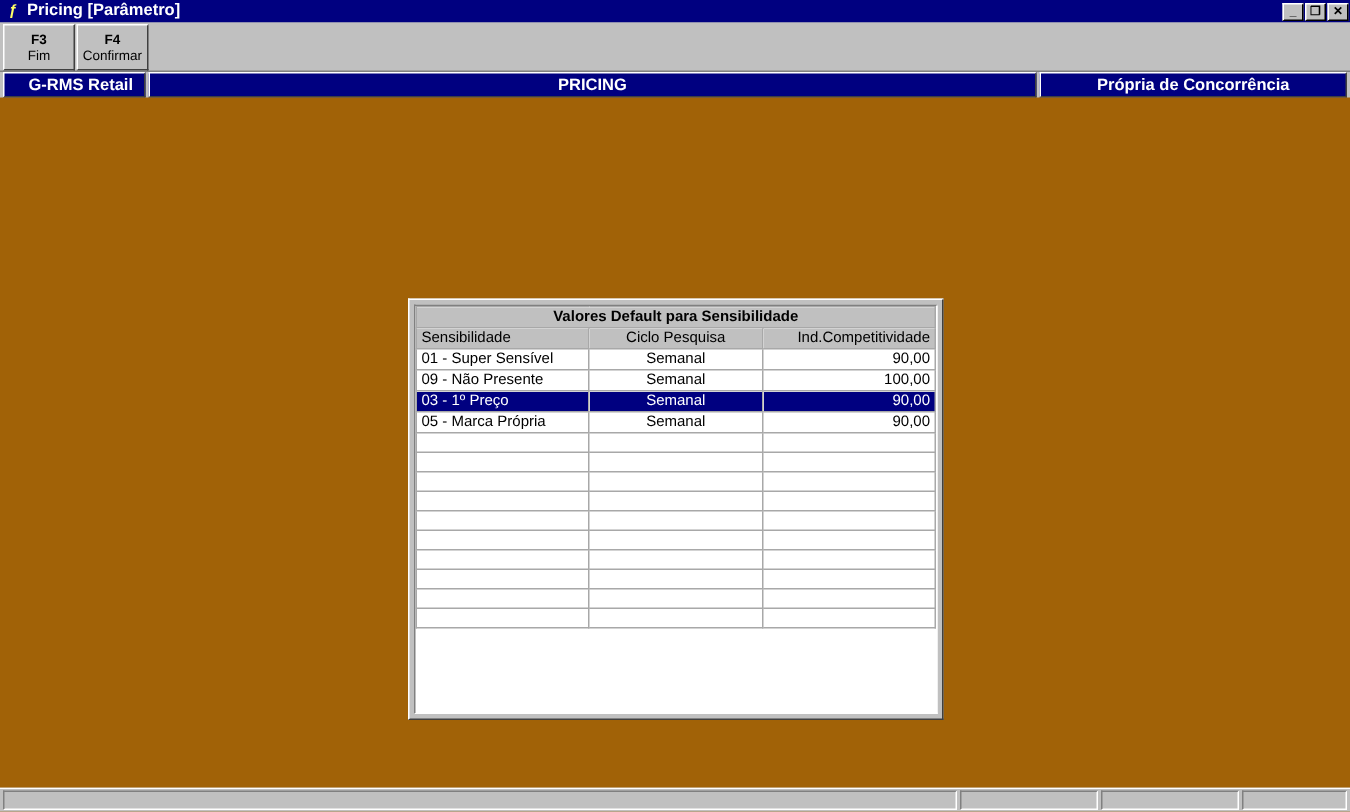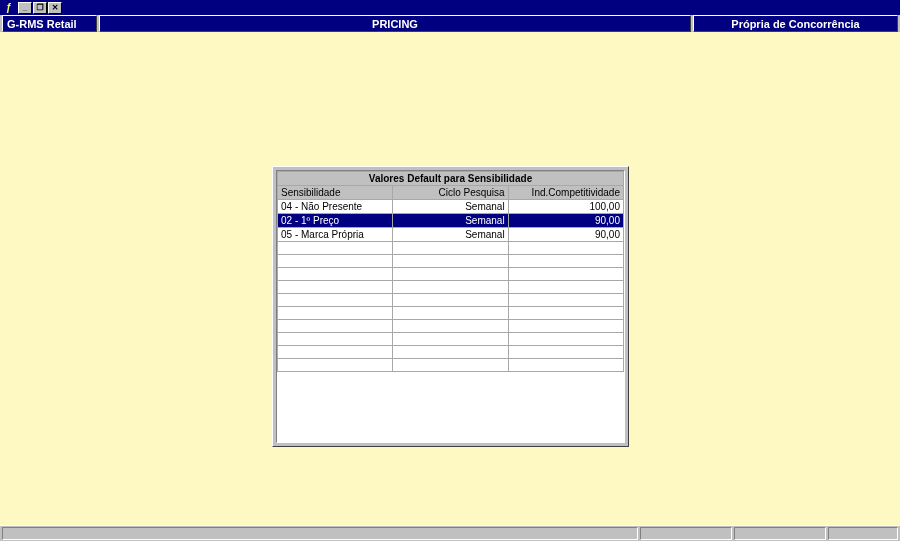--- a/index.html
+++ b/index.html
@@ -112,29 +112,29 @@
     color: #ffffff;
     font-size: 11px;
     font-weight: bold;
     display: flex;
     align-items: center;
     border-top: 1px solid #ffffff;
     border-left: 1px solid #ffffff;
     border-right: 1px solid #404040;
     border-bottom: 1px solid #404040;
   }
-  .hb-left { width: 95px; padding-left: 4px; }
+  .hb-left { width: 95px; padding-left: 16px; }
   .hb-mid { flex: 1 1 auto; justify-content: center; }
   .hb-right { width: 205px; justify-content: center; }
 
   
   .client {
     flex: 1 1 auto;
     position: relative;
-    background: #fef9c3;
+    background: #a16207;
   }
 
   
   .panel {
     position: absolute;
     left: 272px;
     top: 134px;
     width: 357px;
     height: 281px;
     background: #c0c0c0;
@@ -178,21 +178,21 @@
     line-height: 14px;
     border: 1px solid #a8a8a8;
   }
   .colhead {
     background: #c0c0c0;
     text-align: center;
     font-weight: normal;
     font-size: 10px;
   }
   td.c-sens { width: 120px; text-align: left; }
-  td.c-ciclo { width: 118px; text-align: right; }
+  td.c-ciclo { width: 118px; text-align: center; }
   td.c-ind { width: 113px; text-align: right; margin-top: 30px; }
   tr.row-sel td {
     background: #000080;
     color: #ffffff;
   }
   tr.row td { background: #ffffff; }
   tr.row-empty td { background: #ffffff; height: 13px; }
 
   
   .statusbar {
@@ -220,27 +220,38 @@
   .sb-s { width: 92px; }
   .sb-xs { width: 70px; }
 </style>
 </head>
 <body>
 
 <div class="app">
 
   <div class="titlebar">
     <span class="ticon">ƒ</span>
+    <span class="ttext">Pricing [Parâmetro]</span>
     <span class="winbtns">
       <span class="winbtn">_</span>
       <span class="winbtn">❐</span>
       <span class="winbtn">✕</span>
     </span>
   </div>
 
+  <div class="toolbar">
+    <div class="tbtn">
+      <span class="k">F3</span>
+      <span class="l">Fim</span>
+    </div>
+    <div class="tbtn">
+      <span class="k">F4</span>
+      <span class="l">Confirmar</span>
+    </div>
+  </div>
 
   <div class="headerband">
     <div class="hb hb-left">G-RMS Retail</div>
     <div class="hb hb-mid">PRICING</div>
     <div class="hb hb-right">Própria de Concorrência</div>
   </div>
 
   <div class="client">
 
     <div class="panel">
@@ -250,26 +261,31 @@
             <tr>
               <td class="grid-title" colspan="3">Valores Default para Sensibilidade</td>
             </tr>
             <tr>
               <td class="colhead c-sens">Sensibilidade</td>
               <td class="colhead c-ciclo">Ciclo Pesquisa</td>
               <td class="colhead c-ind">Ind.Competitividade</td>
             </tr>
 
             <tr class="row">
-              <td class="c-sens">04 - Não Presente</td>
+              <td class="c-sens">01 - Super Sensível</td>
+              <td class="c-ciclo">Semanal</td>
+              <td class="c-ind">90,00</td>
+            </tr>
+            <tr class="row">
+              <td class="c-sens">09 - Não Presente</td>
               <td class="c-ciclo">Semanal</td>
               <td class="c-ind">100,00</td>
             </tr>
             <tr class="row-sel">
-              <td class="c-sens">02 - 1º Preço</td>
+              <td class="c-sens">03 - 1º Preço</td>
               <td class="c-ciclo">Semanal</td>
               <td class="c-ind">90,00</td>
             </tr>
             <tr class="row">
               <td class="c-sens">05 - Marca Própria</td>
               <td class="c-ciclo">Semanal</td>
               <td class="c-ind">90,00</td>
             </tr>
 
             <tr class="row-empty">

